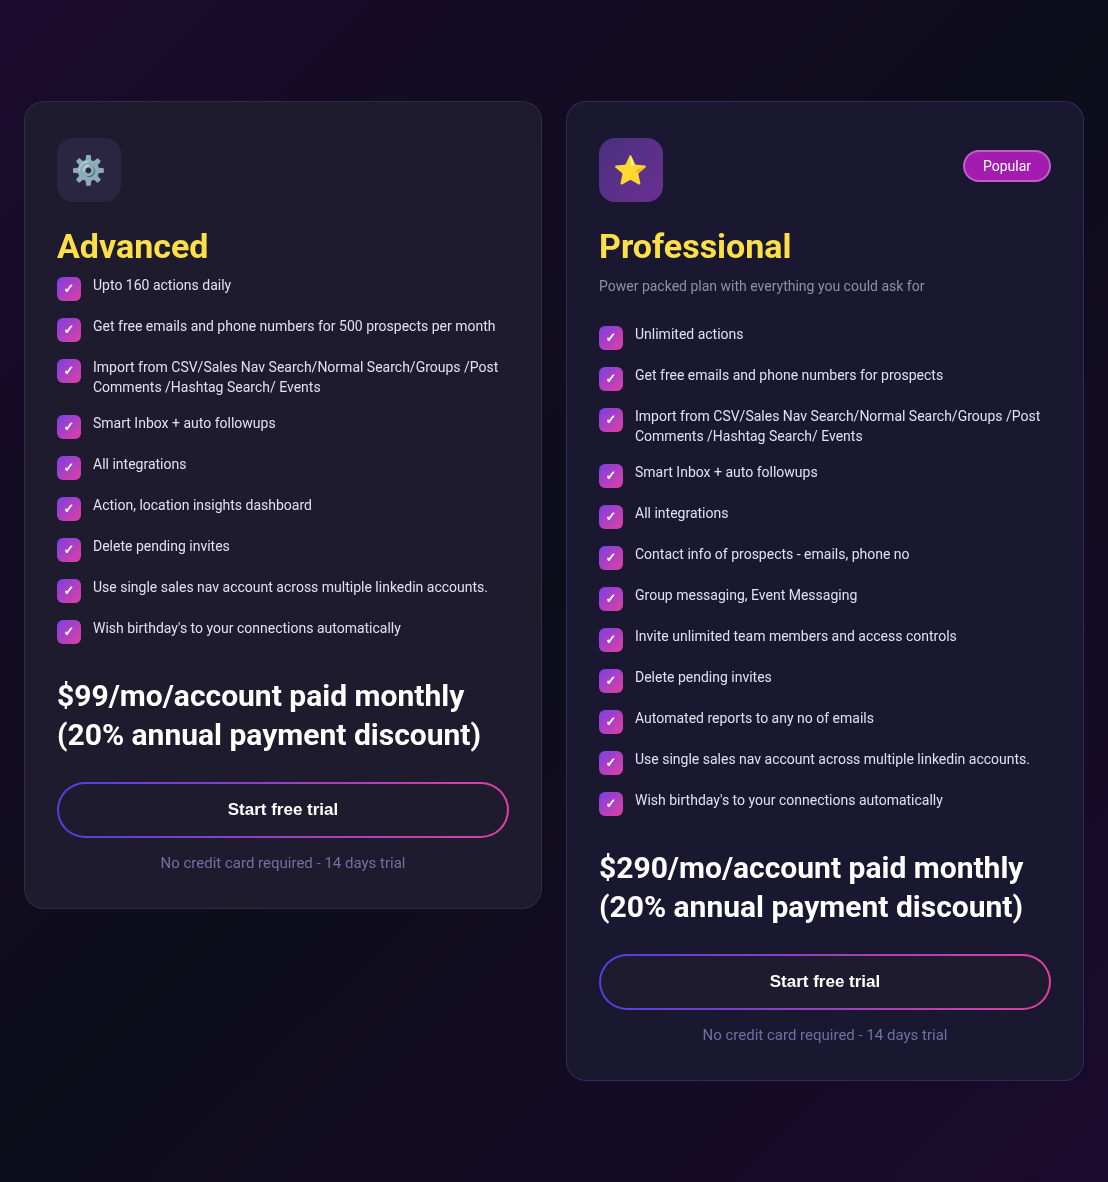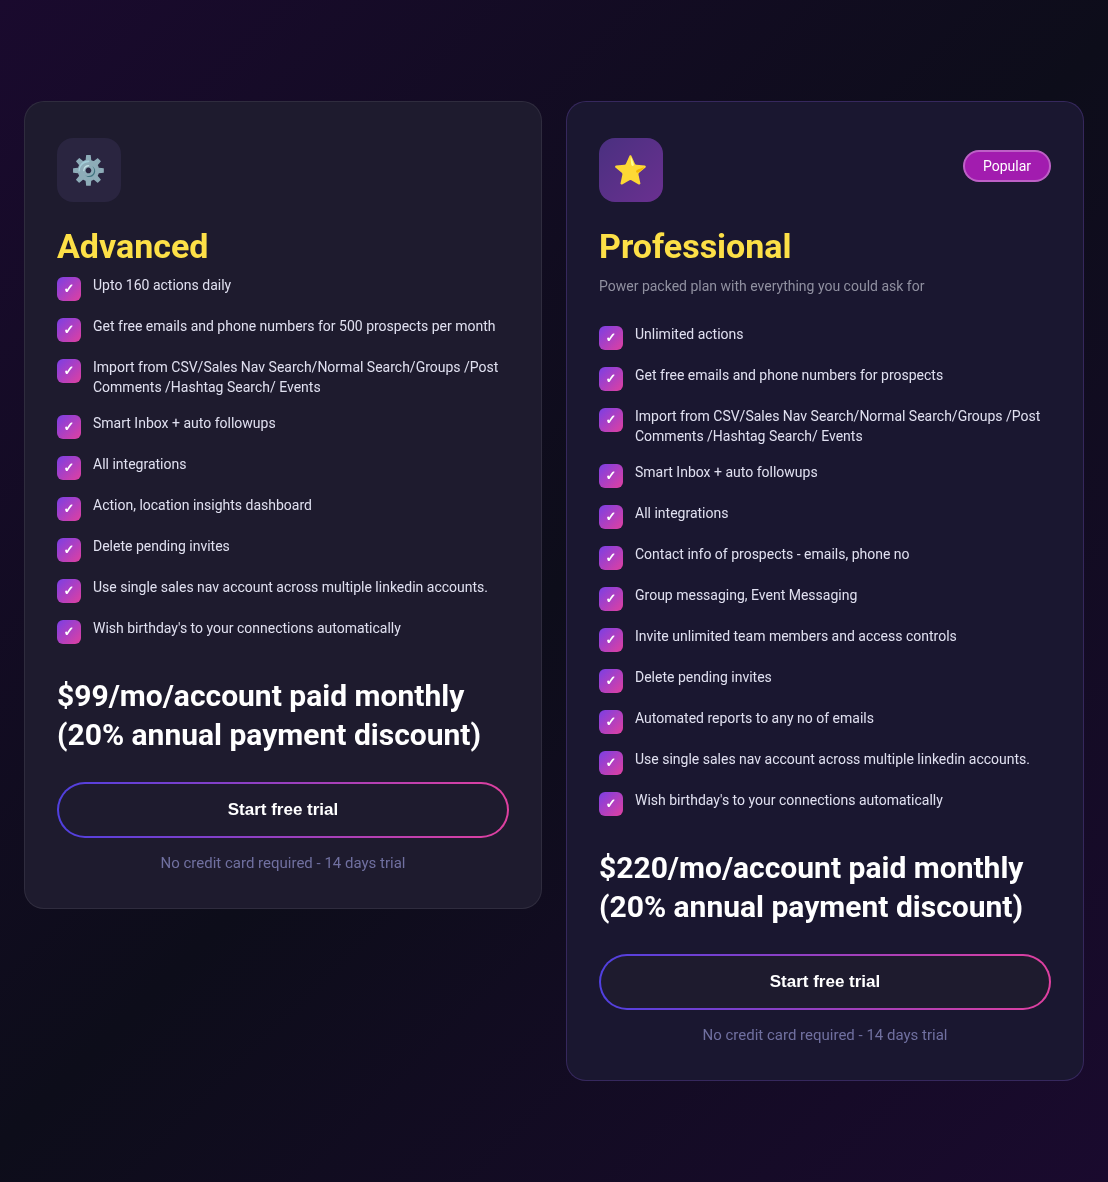--- a/index.html
+++ b/index.html
@@ -263,21 +263,21 @@
         <li>
           <div class="check-icon"></div>
           <span>Use single sales nav account across multiple linkedin accounts.</span>
         </li>
         <li>
           <div class="check-icon"></div>
           <span>Wish birthday's to your connections automatically</span>
         </li>
       </ul>
 
-    <div class="plan-price">$220/mo/account paid monthly (20% annual payment discount)</div>
+    <div class="plan-price">$290/mo/account paid monthly (20% annual payment discount)</div>
 
     <div class="cta-button-wrapper">
       <button class="cta-button-inner">Start free trial</button>
     </div>
 
     <div class="no-credit">No credit card required - 14 days trial</div>
   </div>
 
 </div>
 

